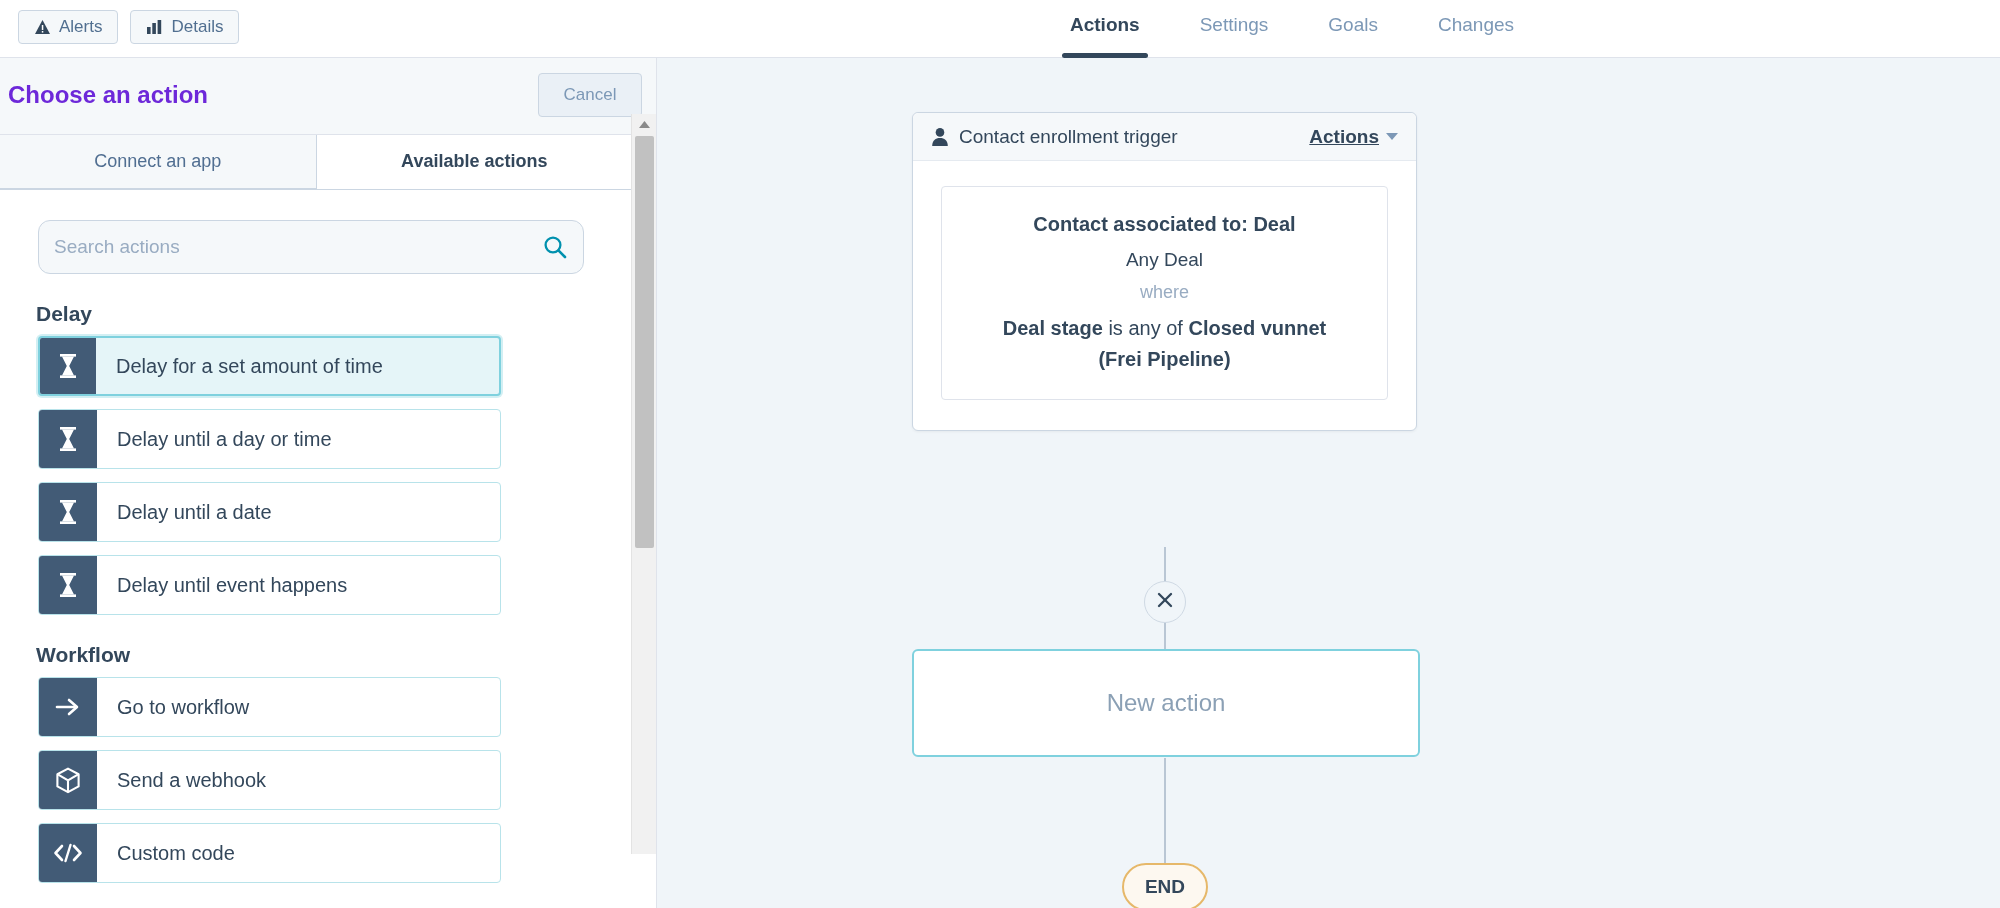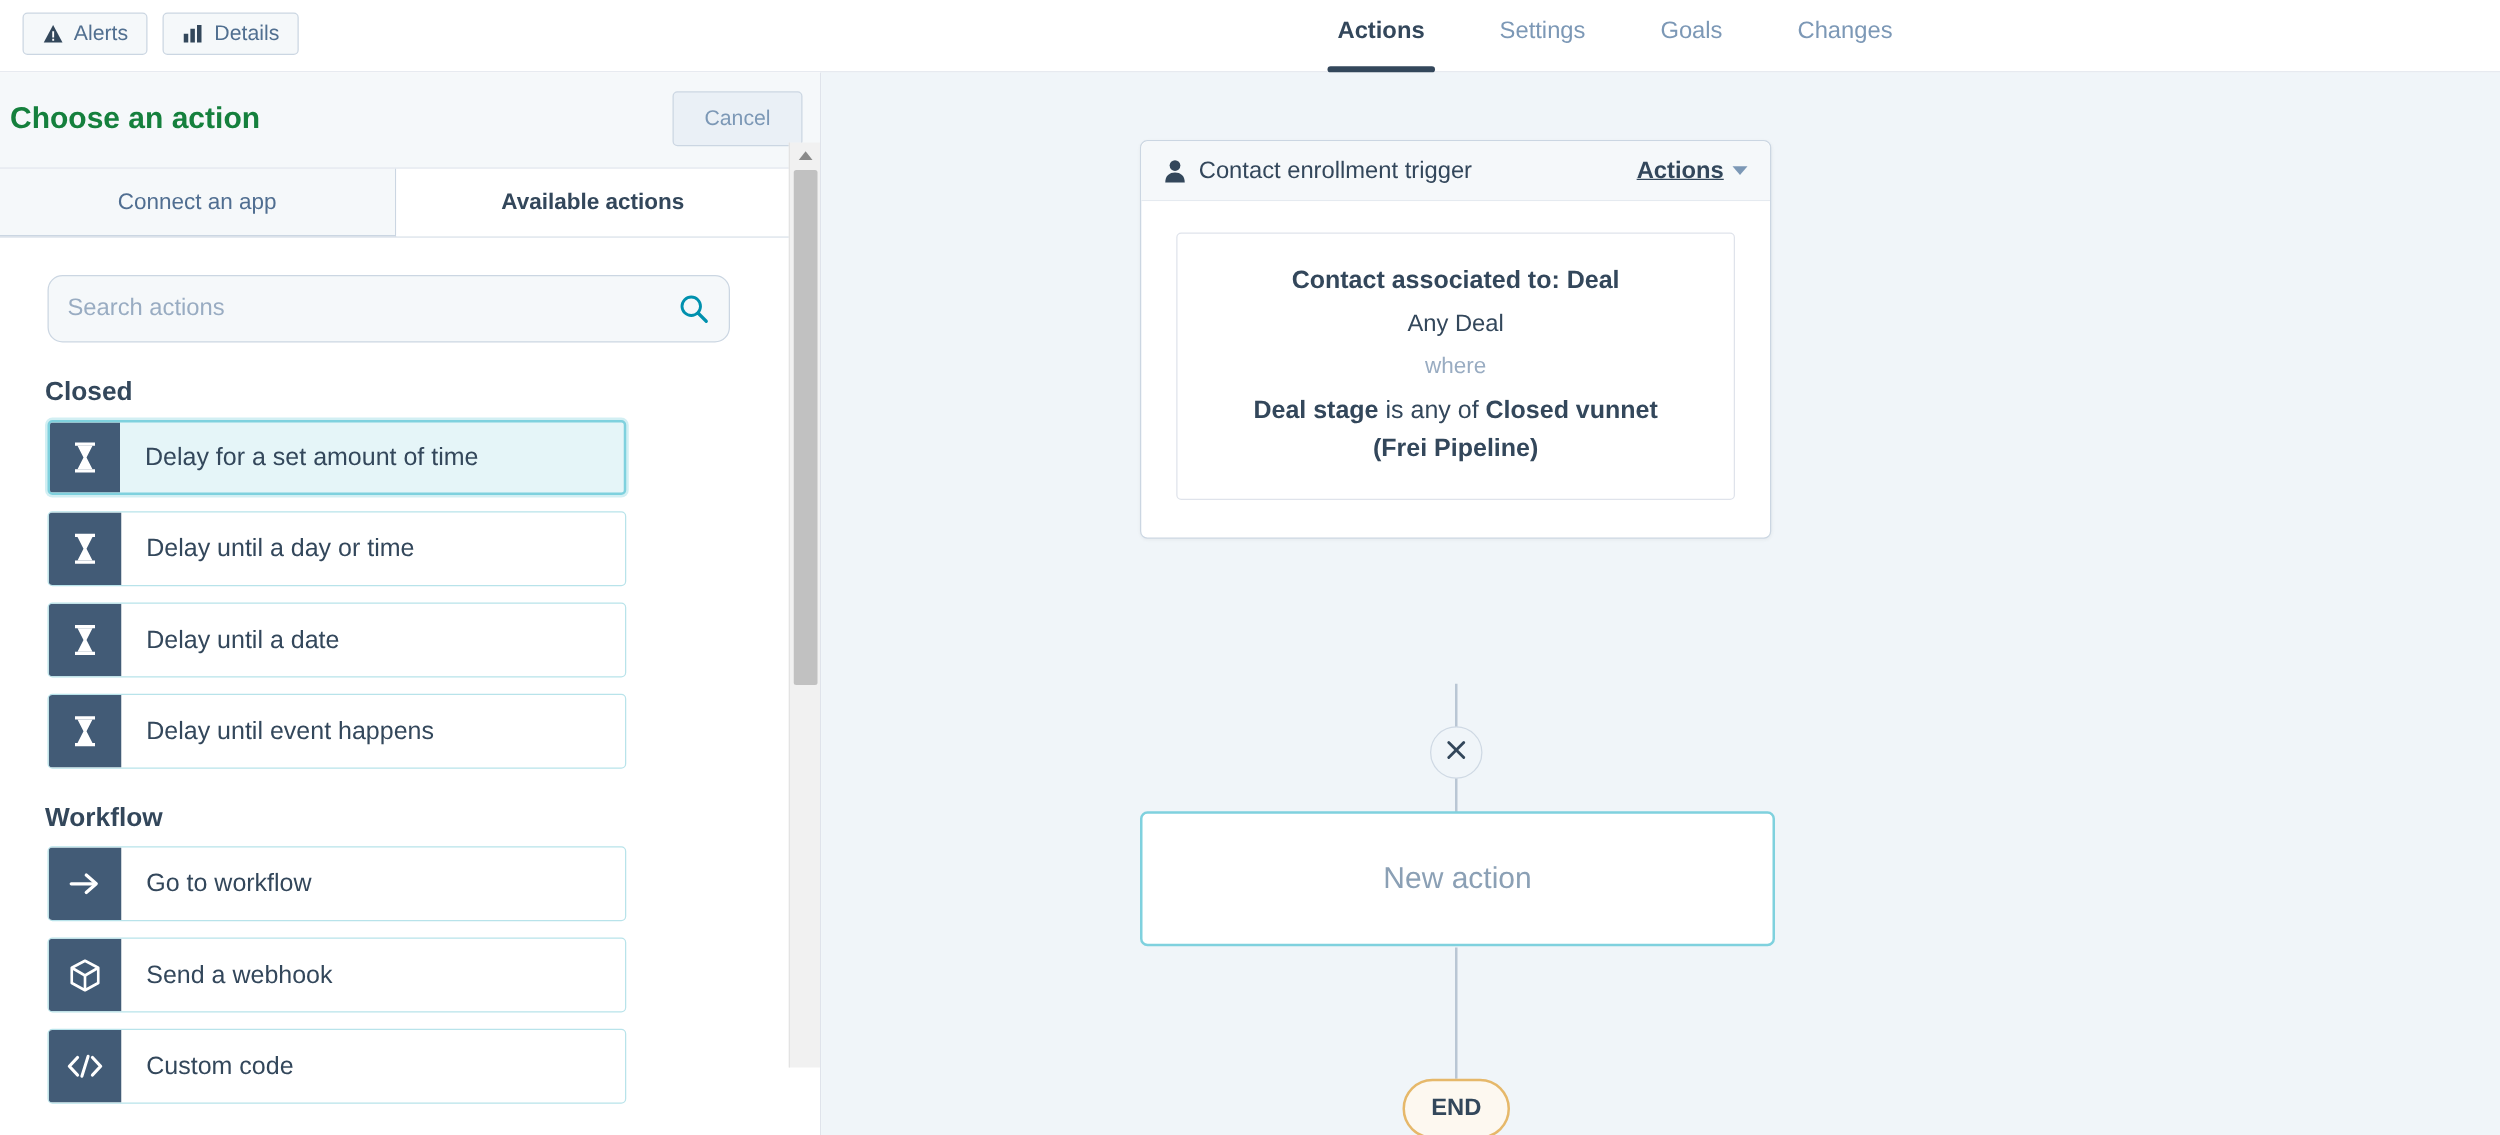--- a/index.html
+++ b/index.html
@@ -73,21 +73,21 @@
     overflow: hidden;
   }
   .lp-header {
     position: relative;
     height: 77px;
     background: #f5f8fa;
     border-bottom: 1px solid #dfe3eb;
   }
   .lp-title {
     position: absolute; left: 8px; top: 23px;
-    font-size: 24px; font-weight: bold; color: #15803d;
+    font-size: 24px; font-weight: bold; color: #6d28d9;
   }
   .cancel-btn {
     position: absolute; right: 14px; top: 15px;
     width: 104px; height: 44px;
     background: #eaf0f6;
     border: 1px solid #cbd6e2;
     border-radius: 4px;
     color: #7c98b6;
     font-size: 17px;
     cursor: pointer;
@@ -386,21 +386,21 @@
       <div class="searchwrap">
         <input type="text" placeholder="Search actions" style="">
         <span class="search-icon">
           <svg width="26" height="26" viewBox="0 0 26 26">
             <circle cx="11" cy="11" r="7.4" fill="none" stroke="#0091ae" stroke-width="2.3"></circle>
             <line x1="16.4" y1="16.4" x2="23" y2="23" stroke="#0091ae" stroke-width="2.6" stroke-linecap="round"></line>
           </svg>
         </span>
       </div>
 
-      <div class="group-title">Closed</div>
+      <div class="group-title">Delay</div>
 
       <div class="action-row selected">
         <div class="action-ico">
           <svg width="22" height="26" viewBox="0 0 22 26">
             <rect x="3" y="1" width="16" height="2.6" fill="#ffffff"></rect>
             <rect x="3" y="22.4" width="16" height="2.6" fill="#ffffff"></rect>
             <path d="M5 3.6 L17 3.6 L12.2 13 L17 22.4 L5 22.4 L9.8 13 Z" fill="#ffffff"></path>
           </svg>
         </div>
         <div class="action-label">Delay for a set amount of time</div>

